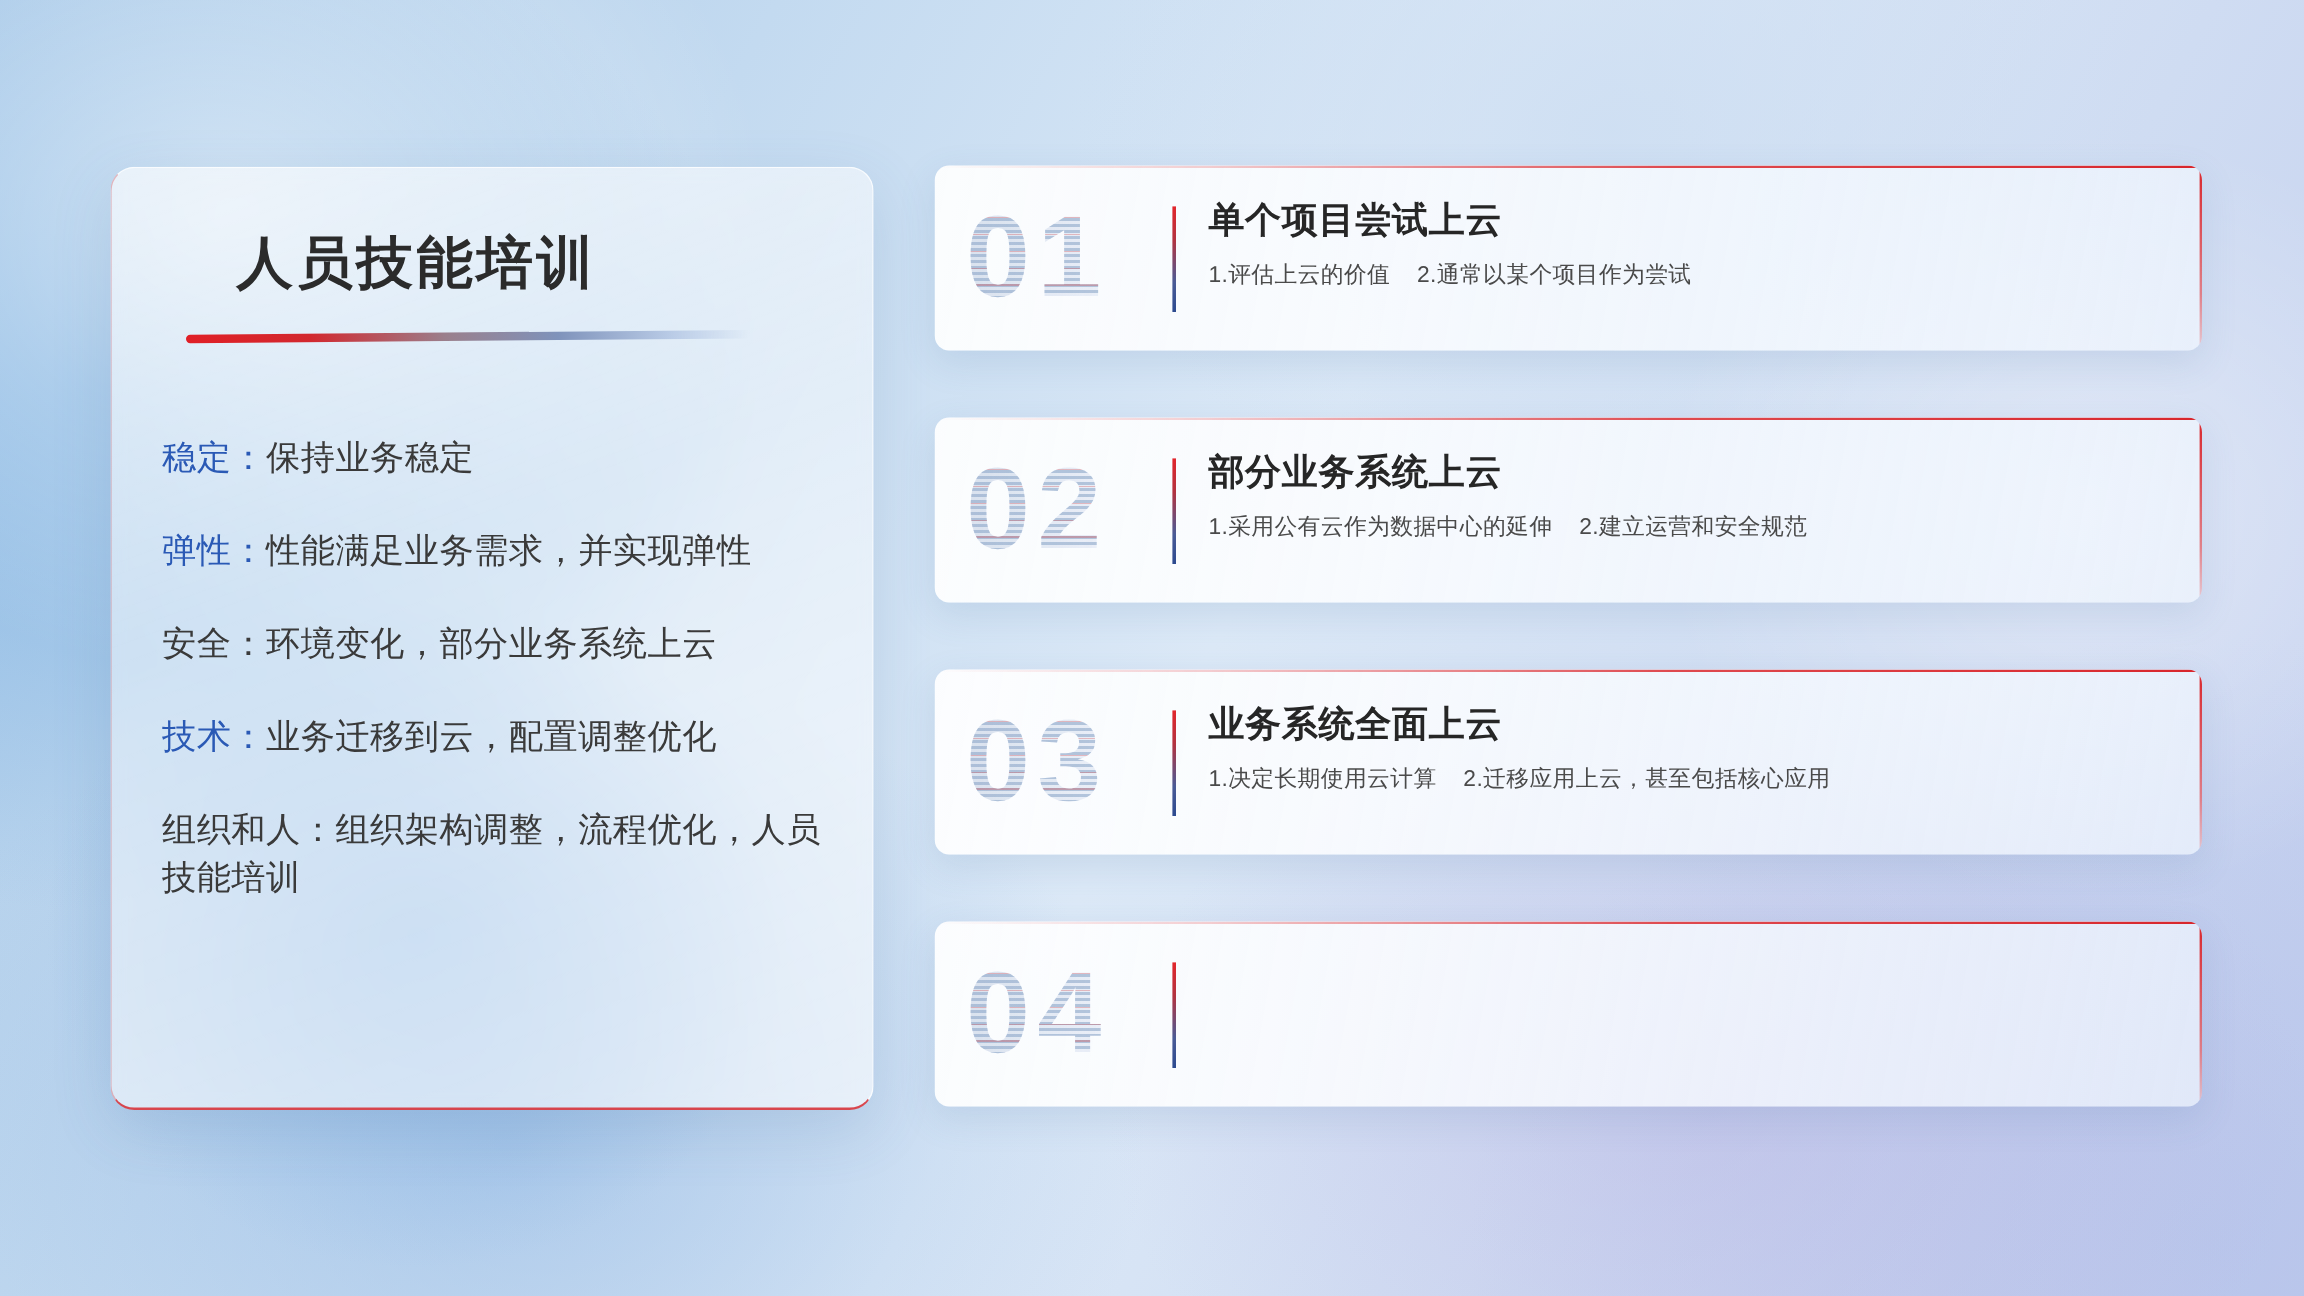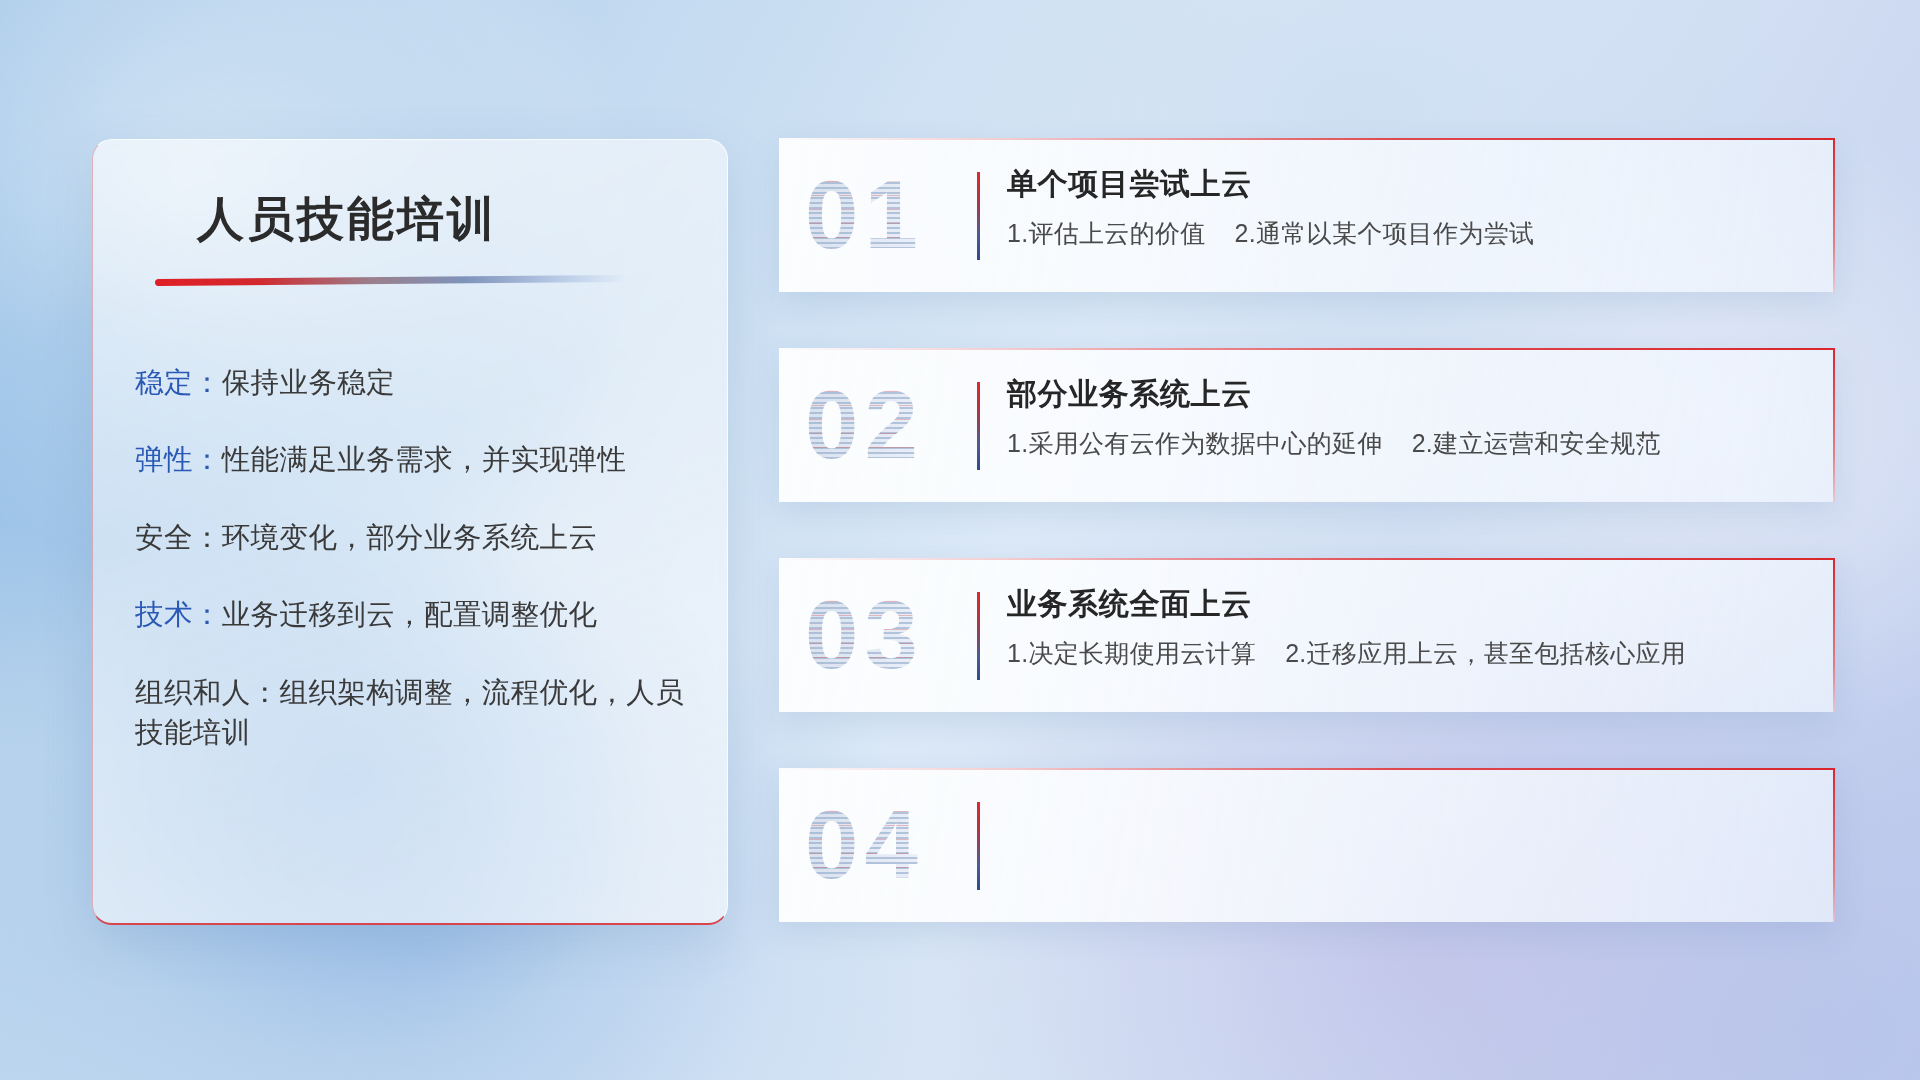--- a/index.html
+++ b/index.html
@@ -128,21 +128,21 @@
   .steps {
     position: absolute;
     left: 779px;
     top: 138px;
     width: 1056px;
   }
   .step-card {
     position: relative;
     height: 154px;
     margin-bottom: 56px;
-    border-radius: 0;
+    border-radius: 12px;
     background: linear-gradient(100deg,
                 rgba(255,255,255,0.92) 0%,
                 rgba(252,253,255,0.86) 34%,
                 rgba(246,250,255,0.78) 68%,
                 rgba(240,246,254,0.70) 100%);
     box-shadow: 0 10px 30px rgba(74,112,162,0.14);
     overflow: hidden;
     box-sizing: border-box;
   }
   .step-card:last-child { margin-bottom: 0; margin-top: 24px; }
@@ -226,21 +226,21 @@
   }
   .step-title {
     font-size: 30px;
     font-weight: bold;
     color: #262626;
     letter-spacing: 0.6px;
     line-height: 1.25;
   }
   .step-sub {
     margin-top: 14px;
-    font-size: 25px;
+    font-size: 19px;
     color: #4a4a4a;
     letter-spacing: 0.3px;
     line-height: 1.35;
     white-space: pre;
   }
 </style>
 </head>
 <body>
 
 <div class="stage">

